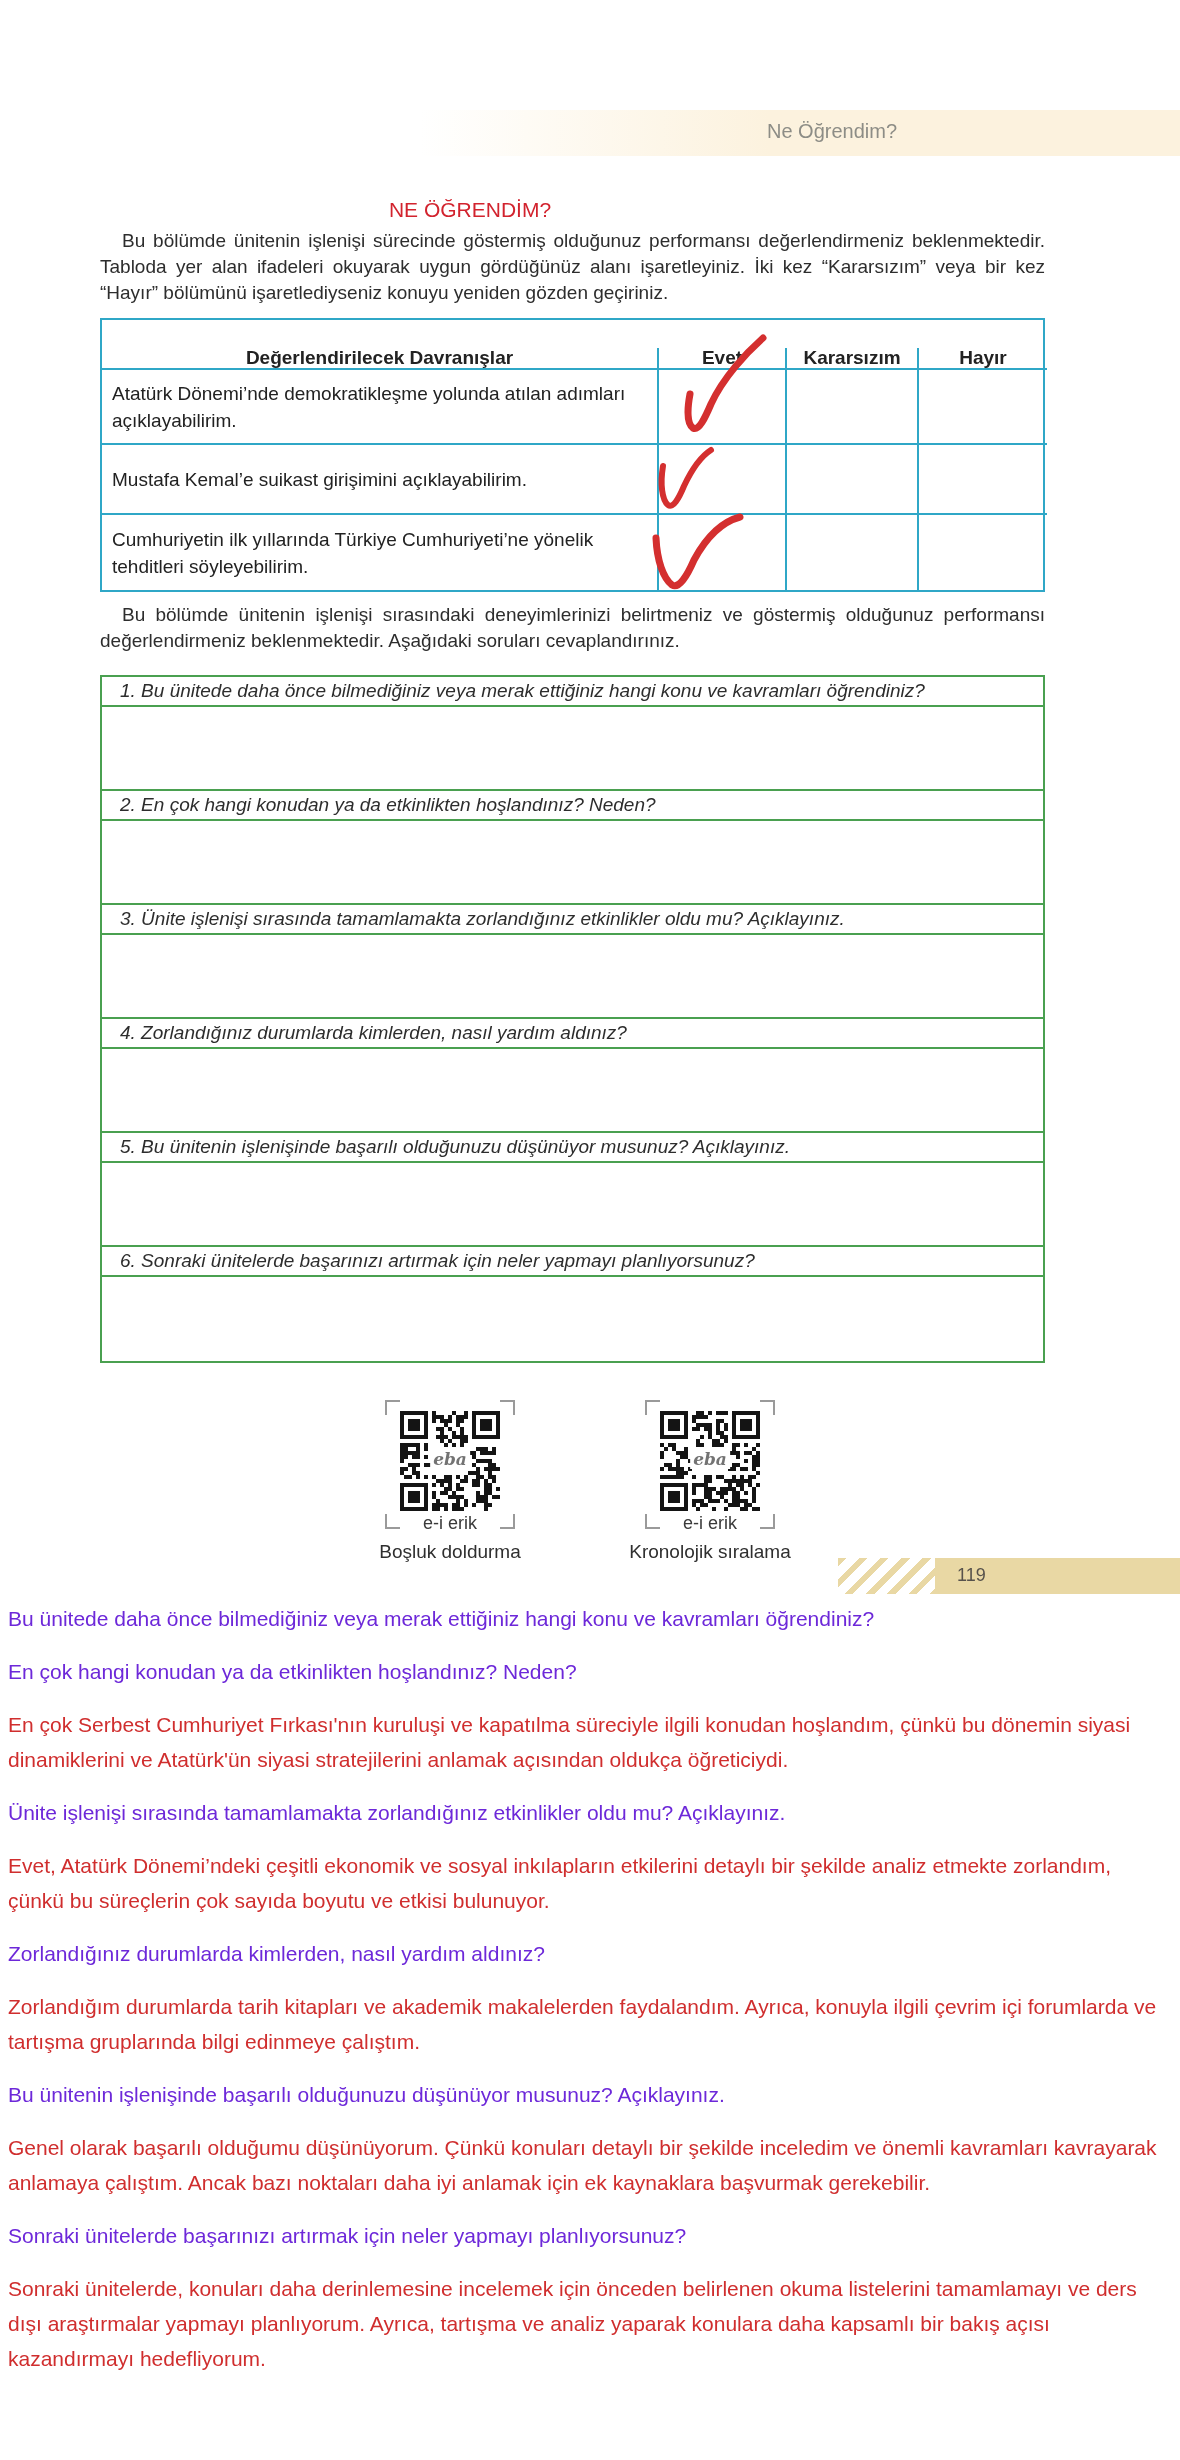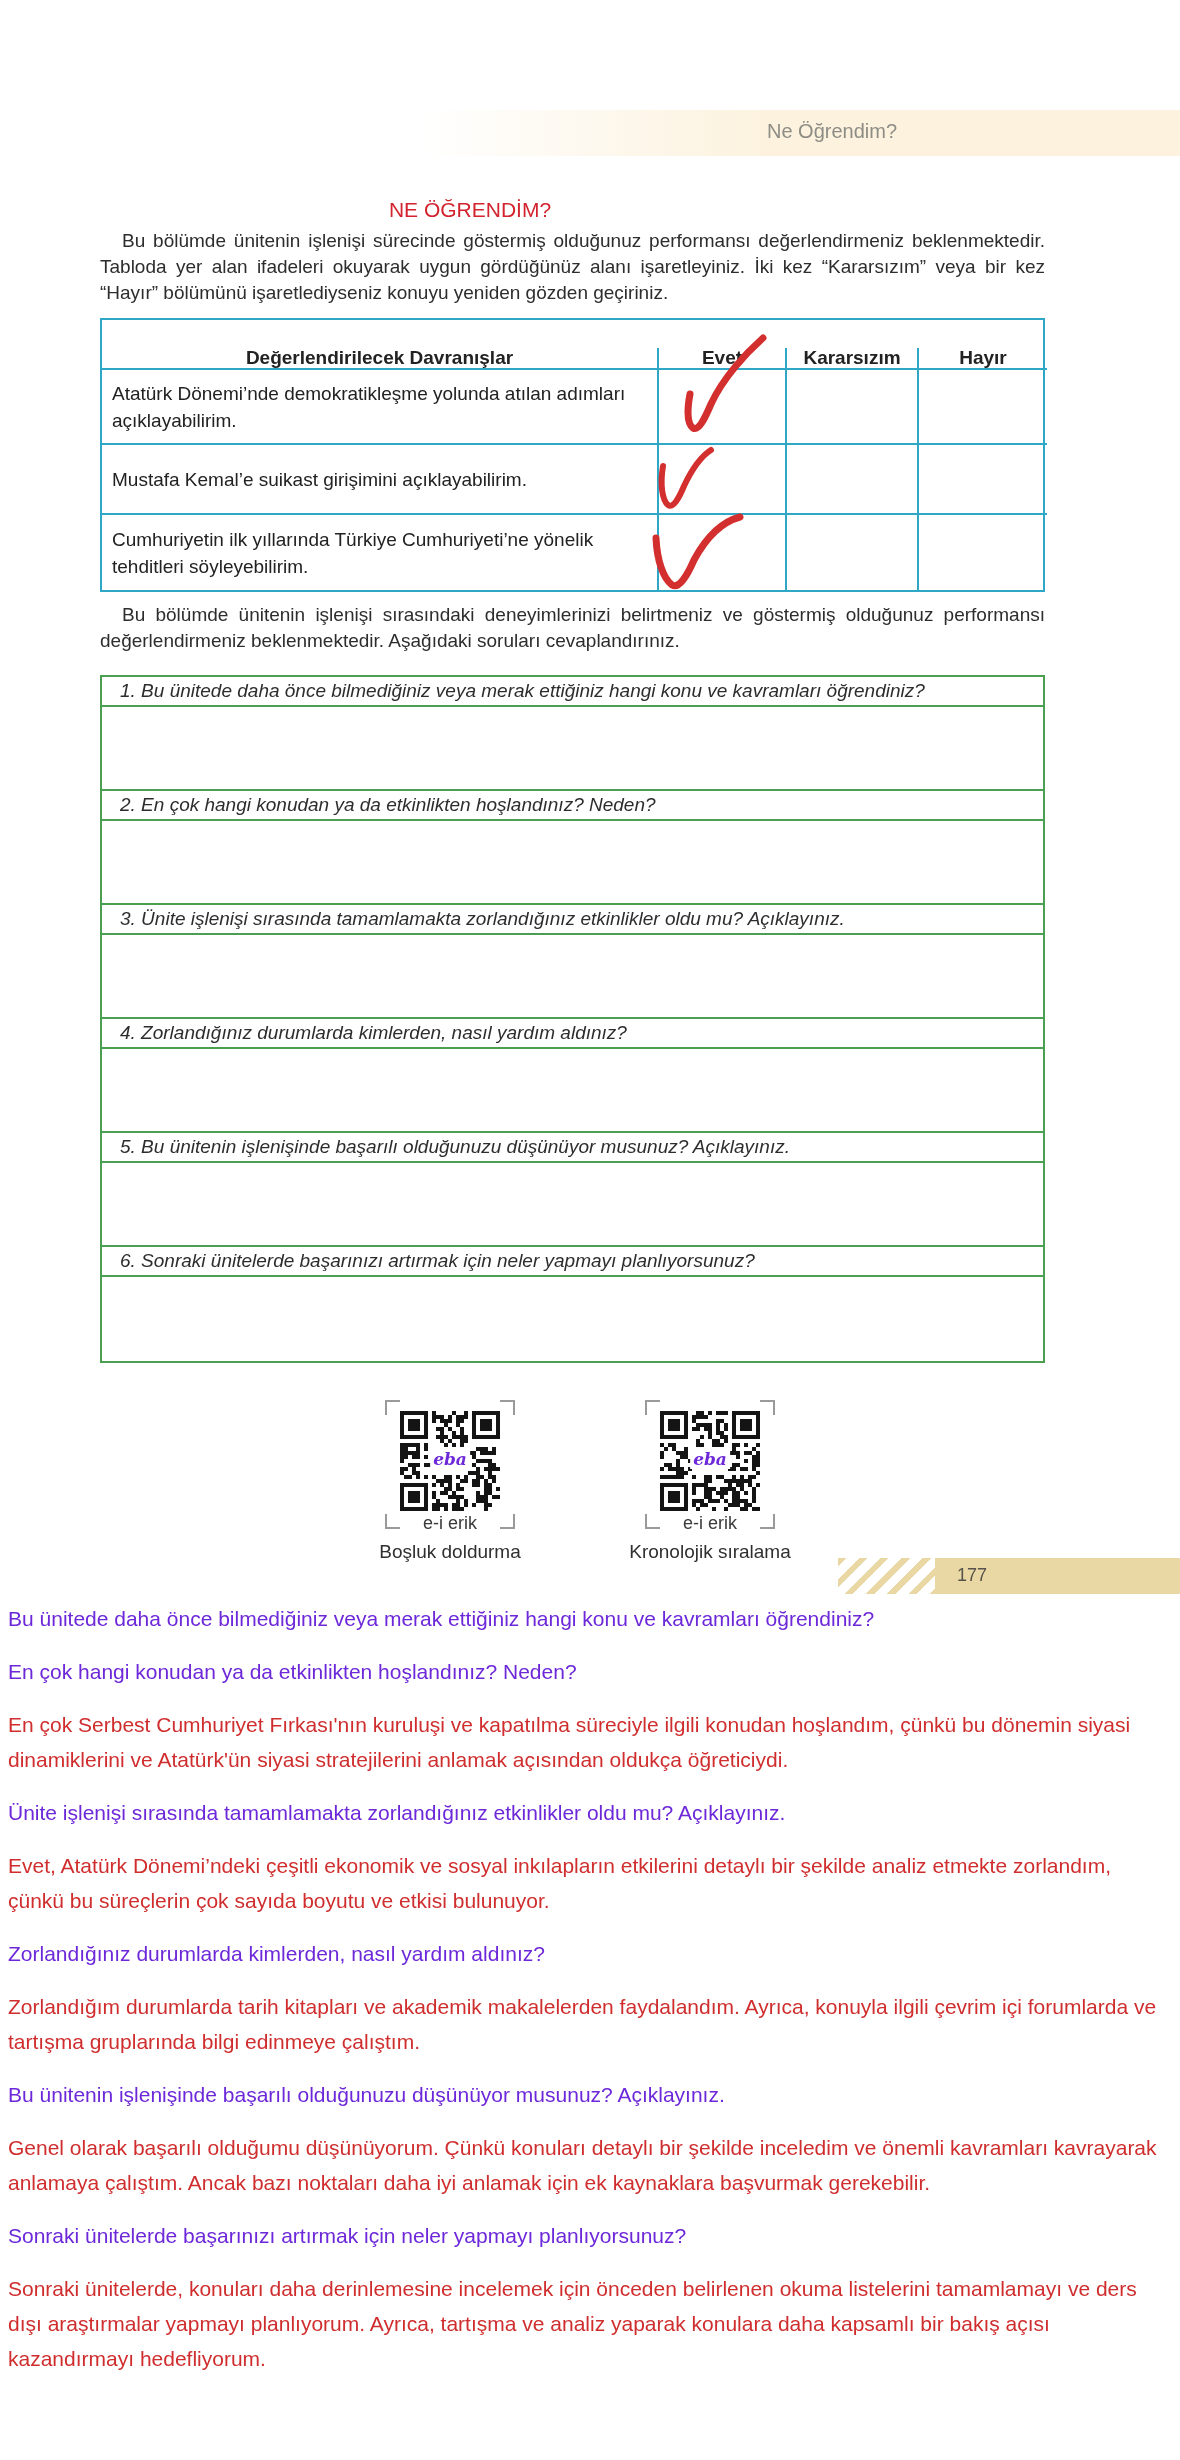--- a/index.html
+++ b/index.html
@@ -45,21 +45,21 @@
   .qrbox{position:absolute;width:130px;height:140px;}
   #qr0{left:385px;top:1400px;} #qr1{left:645px;top:1400px;}
   .crn{position:absolute;width:13px;height:13px;}
   .crn.tl{left:0;top:0;border-left:2px solid #9a9a9a;border-top:2px solid #9a9a9a;}
   .crn.tr{right:0;top:0;border-right:2px solid #9a9a9a;border-top:2px solid #9a9a9a;}
   .crn.bl{left:0;top:114px;border-left:2px solid #9a9a9a;border-bottom:2px solid #9a9a9a;}
   .crn.br{right:0;top:114px;border-right:2px solid #9a9a9a;border-bottom:2px solid #9a9a9a;}
   svg.qr{position:absolute;left:15px;top:11px;}
   svg.qr rect{fill:#141414;}
   .qrlogo{position:absolute;left:50%;top:49px;transform:translateX(-50%);
-          background:#ffffff;color:#6d28d9;font-family:"DejaVu Serif",serif;
+          background:#ffffff;color:#737373;font-family:"DejaVu Serif",serif;
           font-style:italic;font-weight:bold;font-size:17px;padding:0 3px;line-height:20px;}
   .qrcaption{position:absolute;left:0;top:113px;width:130px;text-align:center;
              font-size:18px;color:#3a3a3a;}
   .qrlabel{position:absolute;top:1541px;width:250px;text-align:center;
            font-size:19px;color:#2f2f2f;white-space:nowrap;}
   #qrlabel0{left:325px;} #qrlabel1{left:585px;}
 
   
   .bar-stripes{position:absolute;left:838px;top:1558px;width:97px;height:36px;
      background:repeating-linear-gradient(135deg,#e9d8a4 0 6px,#ffffff 6px 15px);}
@@ -707,21 +707,21 @@
         <rect x="24" y="96" width="4" height="4"></rect>
       </svg>
     <span class="qrlogo">eba</span>
     <span class="qrcaption">e-i erik</span>
   </div>
   <div class="qrlabel" id="qrlabel0">Boşluk doldurma</div>
   <div class="qrlabel" id="qrlabel1">Kronolojik sıralama</div>
 
   <div class="bar-stripes"></div>
   <div class="bar-solid">
-    <span class="pagenum">177</span>
+    <span class="pagenum">119</span>
   </div>
 
   <div class="overlay">
     <p class="q">Bu ünitede daha önce bilmediğiniz veya merak ettiğiniz hangi konu ve kavramları öğrendiniz?</p>
     <p class="q">En çok hangi konudan ya da etkinlikten hoşlandınız? Neden?</p>
     <p class="a">En çok Serbest Cumhuriyet Fırkası'nın kuruluşi ve kapatılma süreciyle ilgili konudan hoşlandım, çünkü bu dönemin siyasi dinamiklerini ve Atatürk'ün siyasi stratejilerini anlamak açısından oldukça öğreticiydi.</p>
     <p class="q">Ünite işlenişi sırasında tamamlamakta zorlandığınız etkinlikler oldu mu? Açıklayınız.</p>
     <p class="a">Evet, Atatürk Dönemi’ndeki çeşitli ekonomik ve sosyal inkılapların etkilerini detaylı bir şekilde analiz etmekte zorlandım, çünkü bu süreçlerin çok sayıda boyutu ve etkisi bulunuyor.</p>
     <p class="q">Zorlandığınız durumlarda kimlerden, nasıl yardım aldınız?</p>
     <p class="a">Zorlandığım durumlarda tarih kitapları ve akademik makalelerden faydalandım. Ayrıca, konuyla ilgili çevrim içi forumlarda ve tartışma gruplarında bilgi edinmeye çalıştım.</p>

